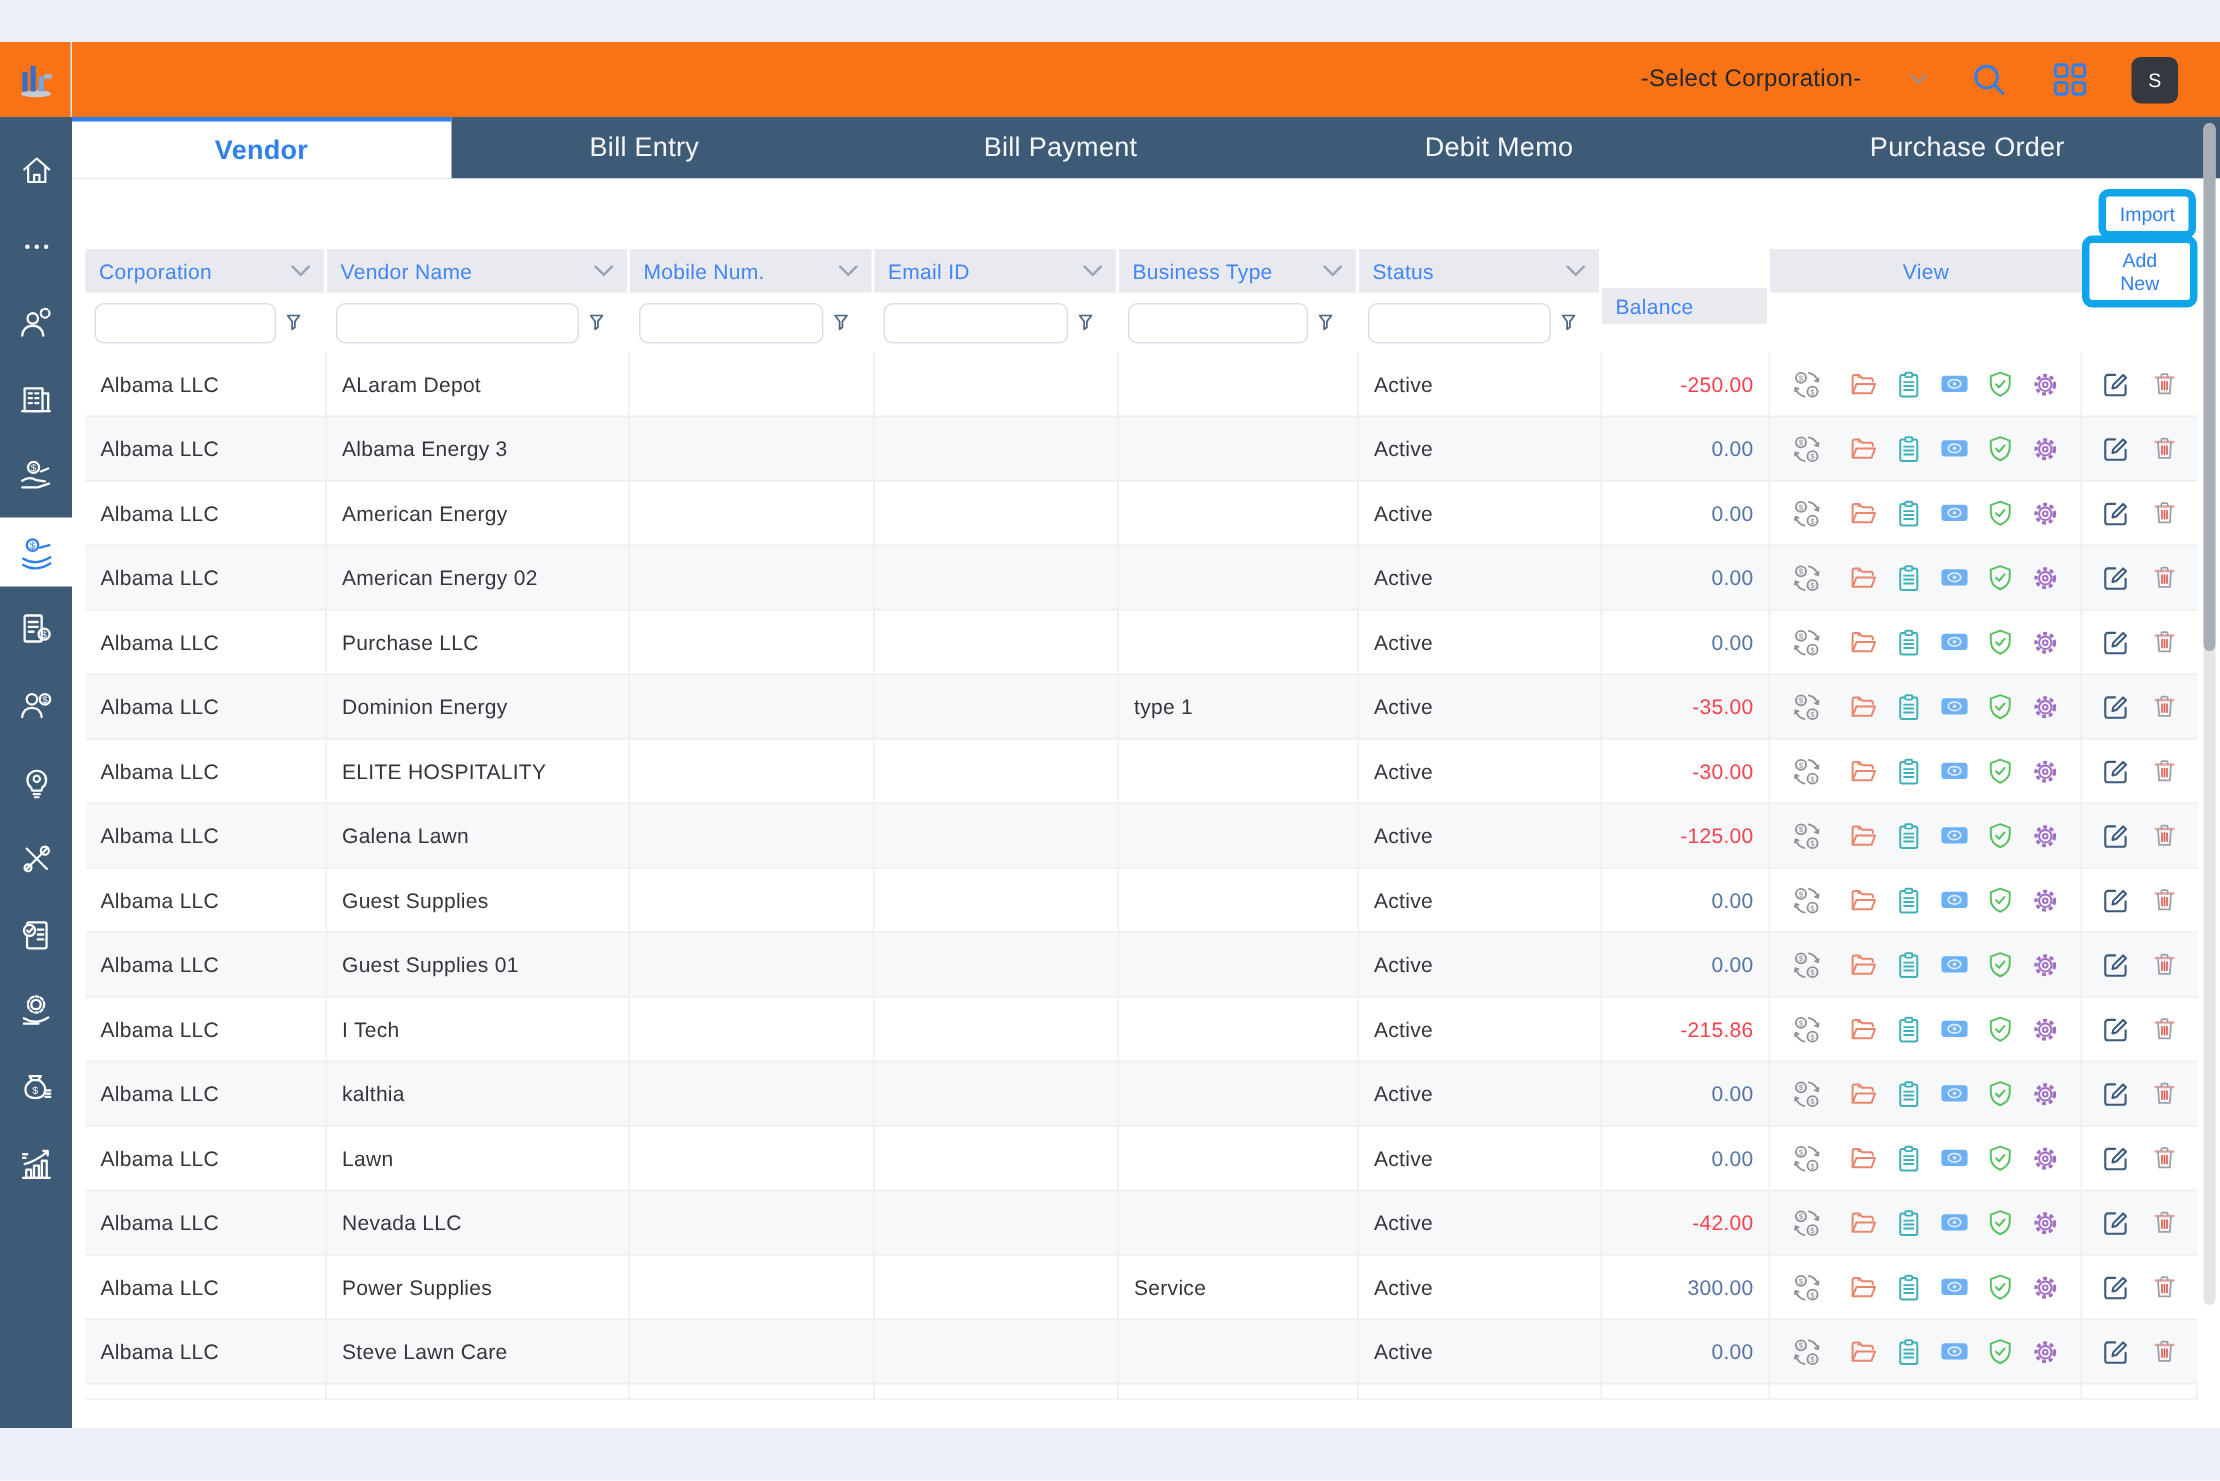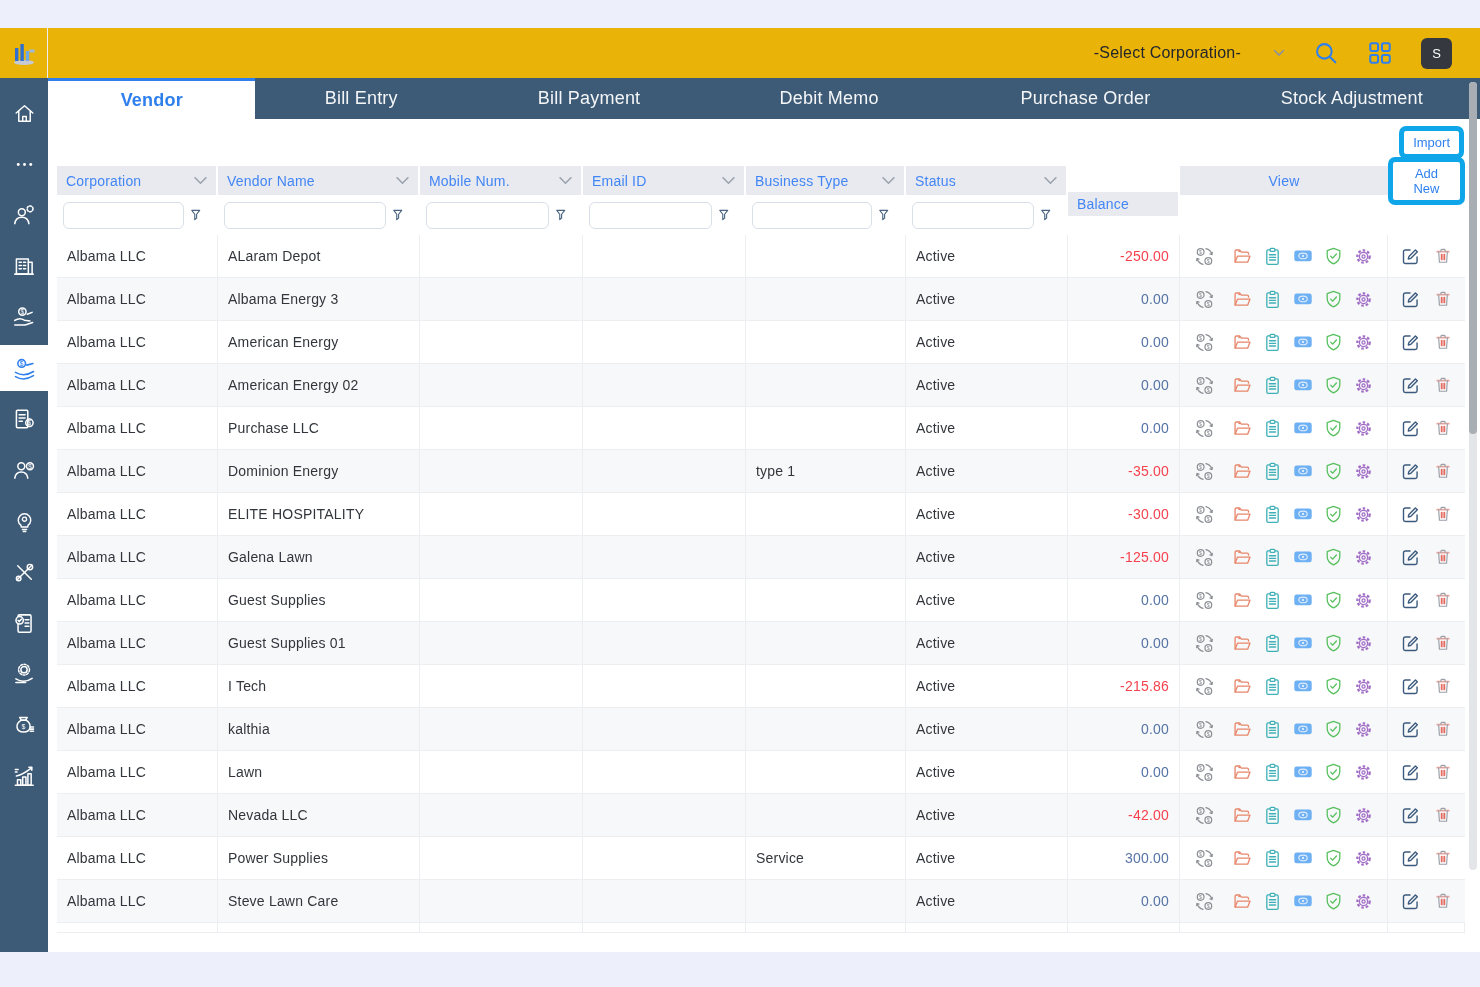--- a/index.html
+++ b/index.html
@@ -1,20 +1,20 @@
 <!DOCTYPE html>
 <html><head>
 <meta charset="utf-8">
 <style>
   * { margin:0; padding:0; box-sizing:border-box; }
   html,body { width:1480px; height:987px; overflow:hidden; }
   body { background:#edeffa; font-family:"Liberation Sans", sans-serif; position:relative; }
 
   
-  .header { position:absolute; top:28px; left:0; width:1480px; height:50px; background:#eab308; display:flex; align-items:center; }
+  .header { position:absolute; top:28px; left:0; width:1480px; height:50px; background:#f97316; display:flex; align-items:center; }
   .logo-box { width:48px; height:50px; display:flex; align-items:center; justify-content:center; border-right:1px solid #ececf2; }
   .header-right { margin-left:auto; display:flex; align-items:center; gap:28px; padding-right:28px; }
   .corp-select { display:flex; align-items:center; gap:32px; cursor:pointer; }
   .corp-select .sel-text { font-size:16px; color:#23262b; letter-spacing:.2px; }
   .icon-btn { display:flex; align-items:center; justify-content:center; cursor:pointer; }
   .avatar { width:31px; height:31px; background:#35393f; border-radius:6px; color:#fff; font-size:13px; display:flex; align-items:center; justify-content:center; cursor:pointer; }
 
   
   .app-row { position:absolute; top:78px; left:0; width:1480px; height:874px; display:flex; }
   .sidebar { width:48px; height:874px; background:#3d5a76; display:flex; flex-direction:column; align-items:center; padding-top:12px; flex:none; }
@@ -228,21 +228,20 @@
   </div>
 
   <div class="main">
 
     <div class="tabbar">
       <div class="tab active" style="flex:204">Vendor</div>
       <div class="tab" style="flex:208">Bill Entry</div>
       <div class="tab" style="flex:240">Bill Payment</div>
       <div class="tab" style="flex:232">Debit Memo</div>
       <div class="tab" style="flex:272">Purchase Order</div>
-      <div class="tab" style="flex:252">Stock Adjustment</div>
     </div>
 
     <div class="content">
       <div class="import-row">
         <button class="btn-outline">Import</button>
       </div>
 
       <div class="grid">
 
         <div class="tr head-row">

